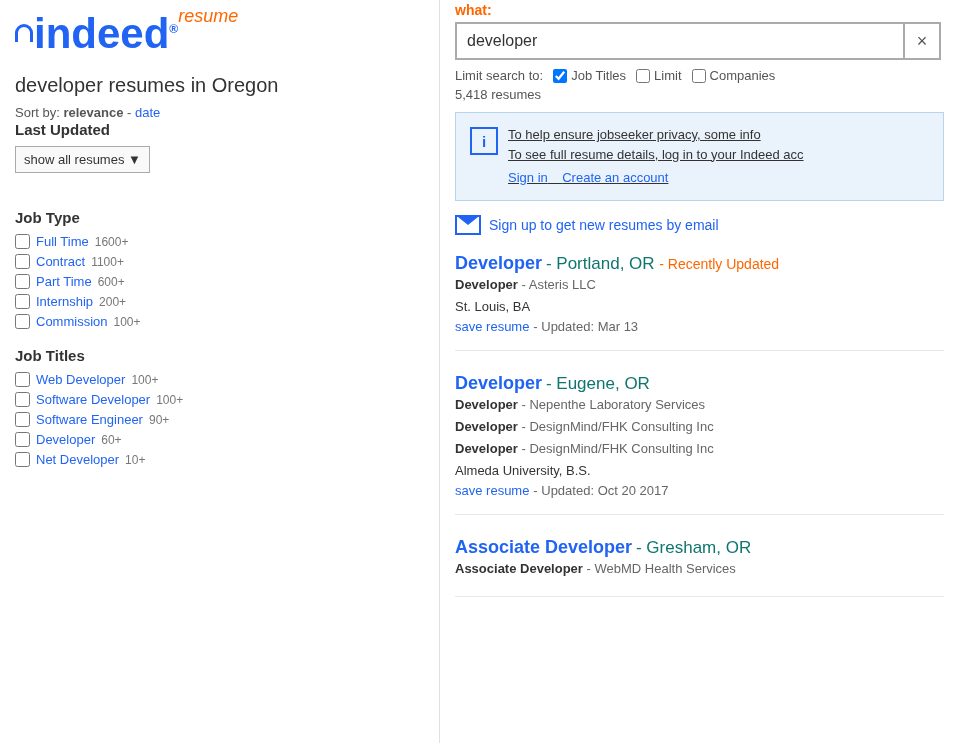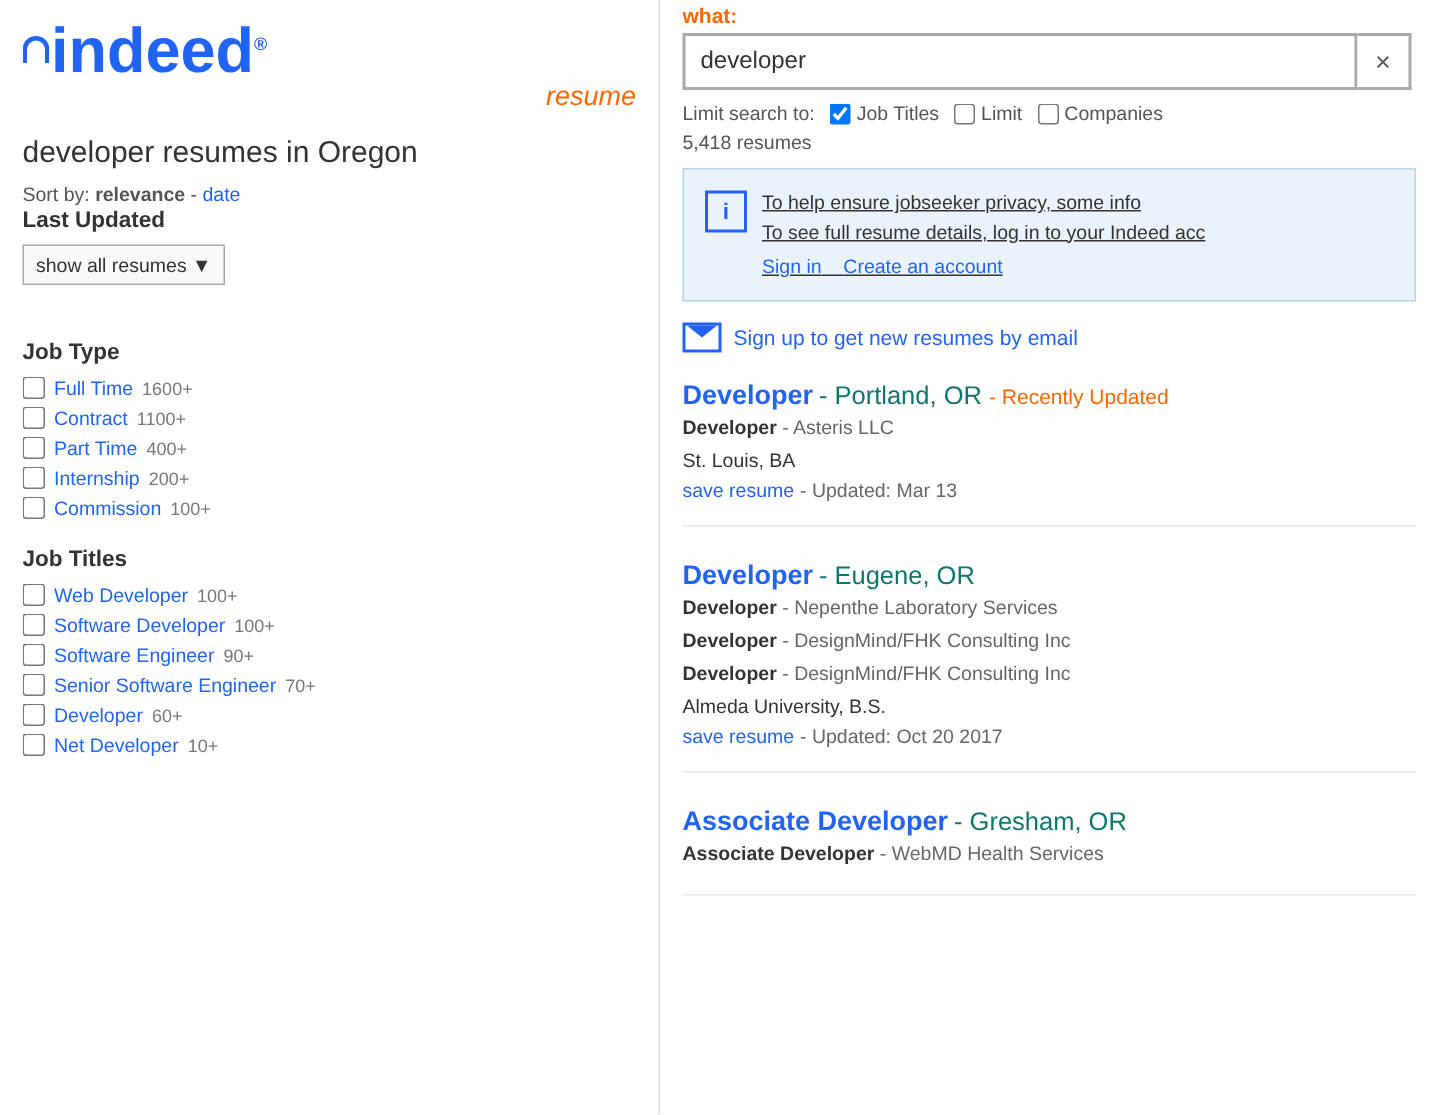--- a/index.html
+++ b/index.html
@@ -122,21 +122,21 @@
     .result-item { margin-bottom: 22px; border-bottom: 1px solid #e8e8e8; padding-bottom: 16px; }
     .result-title { font-size: 18px; font-weight: bold; color: #2164f3; text-decoration: none; }
     .result-location { font-size: 17px; color: #0f766e; font-weight: normal; }
     .recently-updated { color: #ff6600; font-size: 14px; font-weight: normal; }
     .result-detail { font-size: 13px; color: #333; line-height: 1.7; }
     .result-detail .company { color: #666; }
     .result-save { color: #2164f3; text-decoration: none; font-size: 13px; }
     .result-updated { color: #666; font-size: 13px; }
 
     
-    .indeed-logo-wrap { display: flex; flex-direction: column; margin-bottom: 16px; }
+    .indeed-logo-wrap { display: flex; flex-direction: row; margin-bottom: 16px; }
     .indeed-main { display: flex; align-items: flex-end; }
     .indeed-blue { color: #2164f3; font-size: 42px; font-weight: 900; font-family: Arial, sans-serif; position: relative; }
     .indeed-blue .arc {
       display: inline-block;
       width: 18px; height: 18px;
       border: 3.5px solid #2164f3;
       border-bottom: none;
       border-radius: 9px 9px 0 0;
       position: relative;
       top: -6px;
@@ -186,21 +186,21 @@
         <span class="filter-count">1600+</span>
       </div>
       <div class="filter-item">
         <input type="checkbox" style="">
         <a class="filter-link">Contract</a>
         <span class="filter-count">1100+</span>
       </div>
       <div class="filter-item">
         <input type="checkbox" style="">
         <a class="filter-link">Part Time</a>
-        <span class="filter-count">400+</span>
+        <span class="filter-count">600+</span>
       </div>
       <div class="filter-item">
         <input type="checkbox" style="">
         <a class="filter-link">Internship</a>
         <span class="filter-count">200+</span>
       </div>
       <div class="filter-item">
         <input type="checkbox" style="">
         <a class="filter-link">Commission</a>
         <span class="filter-count">100+</span>
@@ -216,25 +216,20 @@
       </div>
       <div class="filter-item">
         <input type="checkbox" style="">
         <a class="filter-link">Software Developer</a>
         <span class="filter-count">100+</span>
       </div>
       <div class="filter-item">
         <input type="checkbox" style="">
         <a class="filter-link">Software Engineer</a>
         <span class="filter-count">90+</span>
-      </div>
-      <div class="filter-item">
-        <input type="checkbox" style="">
-        <a class="filter-link">Senior Software Engineer</a>
-        <span class="filter-count">70+</span>
       </div>
       <div class="filter-item">
         <input type="checkbox" style="">
         <a class="filter-link">Developer</a>
         <span class="filter-count">60+</span>
       </div>
       <div class="filter-item">
         <input type="checkbox" style="">
         <a class="filter-link">Net Developer</a>
         <span class="filter-count">10+</span>

